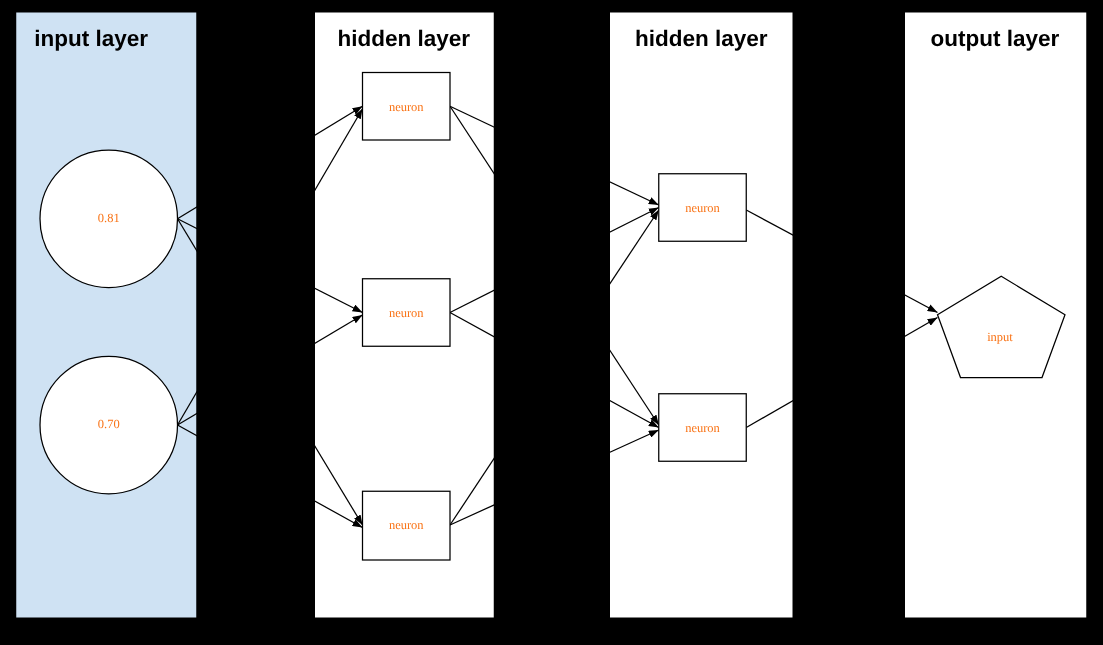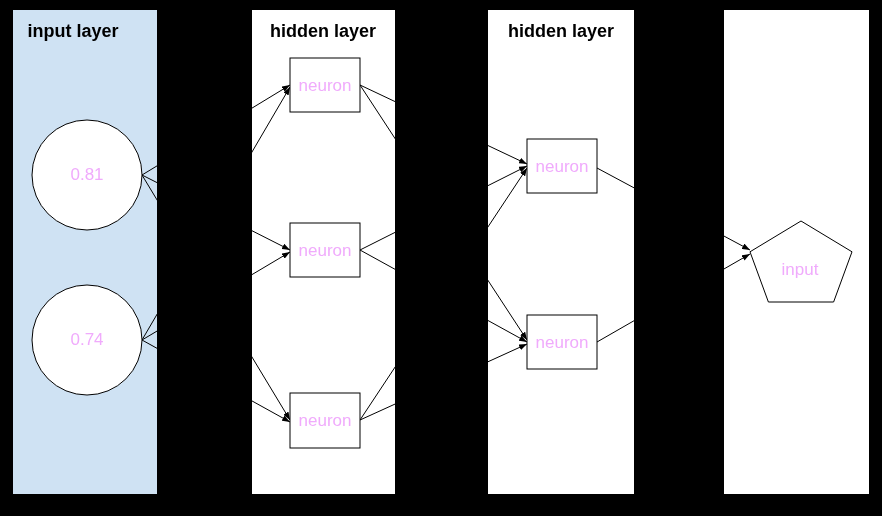--- a/index.html
+++ b/index.html
@@ -22,23 +22,24 @@
     top: 21px;
     transform: translateX(-50%);
     font-size: 18px;
     font-weight: bold;
     color: #000000;
     white-space: nowrap;
   }
   .node-label {
     position: absolute;
     transform: translate(-50%, -50%);
-    font-size: 17px;
-    color: #f0abfc;
+    font-size: 10px;
+    color: #f97316;
     white-space: nowrap;
+    font-family: Liberation Serif, serif;
   }
 </style>
 </head>
 <body>
 
 <div class="stage">
 
   <div class="panel panel-input"></div>
   <div class="panel panel-h1"></div>
   <div class="panel panel-h2"></div>
@@ -81,23 +82,24 @@
       <rect x="527" y="139" width="70" height="54"></rect>
       <rect x="527" y="315" width="70" height="54"></rect>
 
       <polygon points="801,221 852,251.8 833.6,302 768.4,302 750,251.8"></polygon>
     </g>
   </svg>
 
   <div class="layer-title" style="left:73px;">input layer</div>
   <div class="layer-title" style="left:323px;">hidden layer</div>
   <div class="layer-title" style="left:561px;">hidden layer</div>
+  <div class="layer-title" style="left:796px;">output layer</div>
 
   <div class="node-label" style="left:87px;  top:175px;">0.81</div>
-  <div class="node-label" style="left:87px;  top:340px;">0.74</div>
+  <div class="node-label" style="left:87px;  top:340px;">0.70</div>
 
   <div class="node-label" style="left:325px; top:86px;">neuron</div>
   <div class="node-label" style="left:325px; top:251px;">neuron</div>
   <div class="node-label" style="left:325px; top:421px;">neuron</div>
 
   <div class="node-label" style="left:562px; top:167px;">neuron</div>
   <div class="node-label" style="left:562px; top:343px;">neuron</div>
 
   <div class="node-label" style="left:800px; top:270px;">input</div>
 

